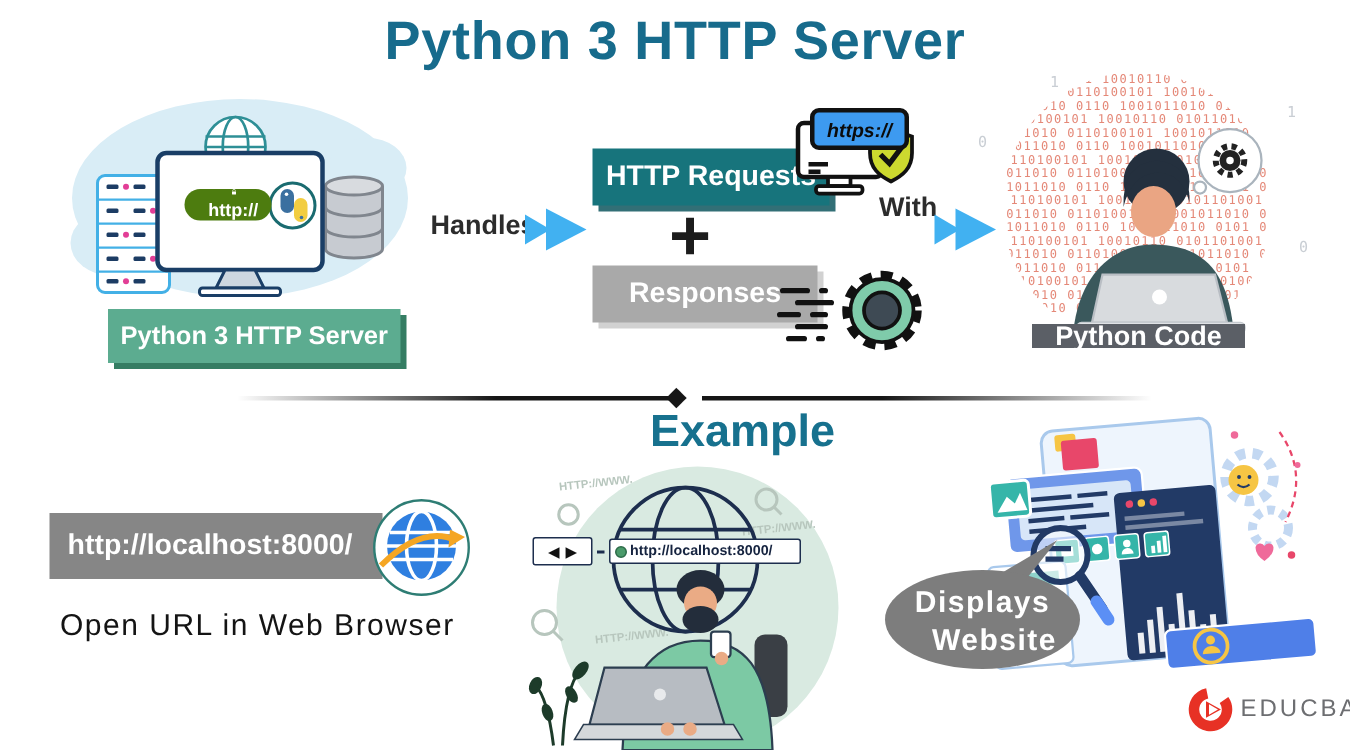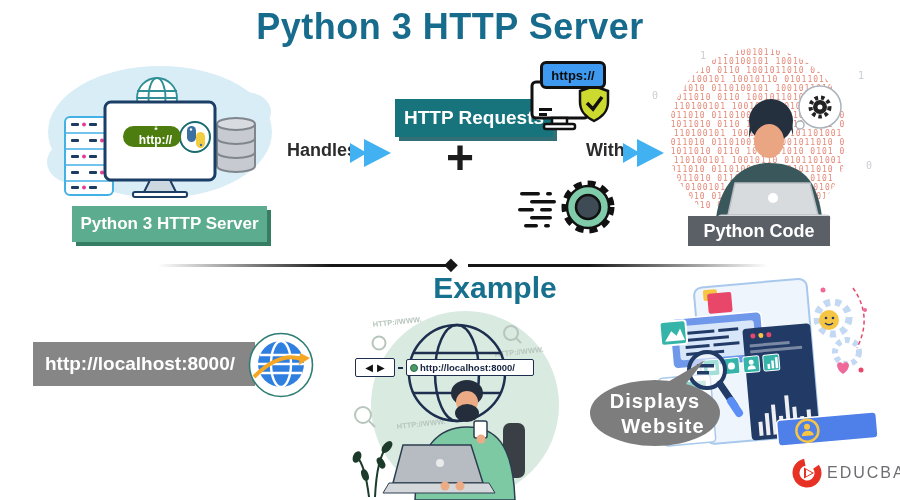--- a/index.html
+++ b/index.html
@@ -7,25 +7,25 @@
           font-family:"Liberation Sans",sans-serif;padding-left:34px;}
   .abs{position:absolute;}
   
   .page-title{left:0;top:6px;width:900px;text-align:center;font-size:36px;font-weight:bold;color:#176b8c;letter-spacing:0.5px;}
   
   .flow-word{font-size:18px;font-weight:600;color:#2c2c2c;}
   .badge{display:flex;align-items:center;justify-content:center;color:#fff;font-weight:bold;}
   .requests-box{left:395px;top:99px;width:158px;height:38px;background:#17747c;font-size:19px;box-shadow:4px 4px 0 rgba(14,86,94,.85);}
   .responses-box{left:395px;top:177px;width:150px;height:38px;background:#a9a9a9;font-size:19px;box-shadow:4px 4px 0 rgba(0,0,0,.18);}
   .server-badge{left:72px;top:206px;width:195px;height:36px;background:#5cac90;font-size:17px;box-shadow:4px 4px 0 #357d63;}
-  .code-badge{left:688px;top:216px;width:142px;height:30px;background:#5b5f66;font-size:18px;}
+  .code-badge{left:688px;top:216px;width:142px;height:16px;background:#5b5f66;font-size:18px;}
   .plus-sign{left:446px;top:130px;font-size:48px;font-weight:800;color:#1c1c1c;}
   
-  .https-badge{left:540px;top:61px;width:60px;height:22px;background:#3d9af0;border:3px solid #111;border-radius:6px;
-               display:flex;align-items:center;justify-content:center;font-size:13px;font-weight:bold;color:#0b0b0b;}
+  .https-badge{left:540px;top:72px;width:60px;height:22px;background:#3d9af0;border:3px solid #111;border-radius:6px;
+               display:flex;align-items:center;justify-content:center;font-size:13px;font-weight:bold;font-style:italic;color:#0b0b0b;}
   
   .url-pill{left:123px;top:126px;width:58px;height:21px;background:#4d7c0f;border-radius:11px;display:flex;align-items:center;gap:3px;padding-left:7px;box-sizing:border-box;flex-direction:column;}
   .url-pill span{color:#fff;font-size:12px;font-weight:bold;}
   
   .binary-circle{left:668px;top:48px;width:180px;height:180px;border-radius:50%;overflow:hidden;
                  font-family:"DejaVu Sans Mono",monospace;font-size:8px;line-height:9px;letter-spacing:1px;
                  color:#dd6752;opacity:.78;word-break:break-all;text-align:center;}
   .faint-digit{font-family:"DejaVu Sans Mono",monospace;font-size:10px;color:#c9ced4;}
   
   .divider-line{top:264px;height:3px;}
@@ -145,38 +145,39 @@
     <rect x="16" y="56" width="31" height="5" rx="2" fill="#fff" stroke="#111" stroke-width="2.5"></rect>
     <g>
       <path d="M66,18 l14,5 v11 c0,10 -6,15 -14,19 c-8,-4 -14,-9 -14,-19 v-11 z" fill="#ccd92f" stroke="#111" stroke-width="2.5"></path>
       <polyline points="59,35 65,41 74,29" fill="none" stroke="#111" stroke-width="3.5"></polyline>
     </g>
   </svg>
   <div class="abs https-badge">https://</div>
 
   <div class="abs plus-sign">+</div>
 
+  <div class="abs badge responses-box">Responses</div>
 
   <svg class="abs" style="left:516px;top:176px;" width="108" height="62" viewBox="0 0 108 62">
     <g fill="#111">
       <rect x="4" y="16" width="20" height="3.5" rx="1.7"></rect>
         <rect x="30" y="16" width="6" height="3.5" rx="1.7"></rect>
       <rect x="14" y="24" width="26" height="3.5" rx="1.7"></rect>
       <rect x="2" y="32" width="16" height="3.5" rx="1.7"></rect>
         <rect x="24" y="32" width="12" height="3.5" rx="1.7"></rect>
       <rect x="14" y="40" width="22" height="3.5" rx="1.7"></rect>
       <rect x="8" y="48" width="14" height="3.5" rx="1.7"></rect>
         <rect x="28" y="48" width="6" height="3.5" rx="1.7"></rect>
     </g>
     <circle cx="72" cy="31" r="24" fill="none" stroke="#111" stroke-width="5" stroke-dasharray="8 6"></circle>
     <circle cx="72" cy="31" r="21" fill="#7fcbaa" stroke="#111" stroke-width="2.5"></circle>
     <circle cx="72" cy="31" r="12" fill="#3e4a54" stroke="#111" stroke-width="2.5"></circle>
   </svg>
 
-  <span class="abs flow-word" style="left:586px;top:140px;text-align:right;">With</span>
+  <span class="abs flow-word" style="left:586px;top:128px;text-align:right;">With</span>
   <svg class="abs" style="left:621px;top:136px;" width="46" height="34" viewBox="0 0 46 34">
     <polygon points="2,7 19,17 2,27" fill="#41b1f1"></polygon>
     <polygon points="16,3 43,17 16,31" fill="#41b1f1"></polygon>
   </svg>
 
   <div class="abs binary-circle">
     <span>0110100101 10010110 0101101001 011010 0110100101 1001011010 01011010 0110 1001011010 0101 0110100101 10010110 0101101001 011010 0110100101 1001011010 01011010 0110 1001011010 0101 0110100101 10010110 0101101001 011010 0110100101 1001011010 01011010 0110 1001011010 0101 0110100101 10010110 0101101001 011010 0110100101 1001011010 01011010 0110 1001011010 0101 0110100101 10010110 0101101001 011010 0110100101 1001011010 01011010 0110 1001011010 0101 0110100101 10010110 0101101001 011010 0110100101 1001011010 01011010 0110 1001011010 0101 0110100101 10010110 0101101001 011010 0110100101 1001011010 01011010 0110 1001011010 0101 0110100101 10010110 0101101001 011010 0110100101 1001011010 01011010 0110 1001011010 0101 0110100101 10010110 0101101001 011010 0110100101 1001011010 01011010 0110 1001011010 0101 0110100101 10010110 0101101001 011010 0110100101 1001011010 01011010 0110 1001011010 0101 0110100101 10010110 0101101001 011010 0110100101 1001011010 01011010 0110 1001011010 0101 0110100101 10010110 0101101001 011010 0110100101 1001011010 01011010 0110 1001011010 0101 </span>
   </div>
   <span class="abs faint-digit" style="left:652px;top:90px;">0</span>
   <span class="abs faint-digit" style="left:858px;top:70px;">1</span>
@@ -219,20 +220,21 @@
   <svg class="abs" style="left:248px;top:332px;" width="66" height="66" viewBox="0 0 66 66">
     <circle cx="33" cy="33" r="31.5" fill="#fff" stroke="#2e7d74" stroke-width="1.6"></circle>
     <circle cx="33" cy="32" r="23" fill="#2f7fe0"></circle>
     <ellipse cx="33" cy="32" rx="10" ry="23" fill="none" stroke="#fff" stroke-width="2.4"></ellipse>
     <line x1="12" y1="23" x2="54" y2="23" stroke="#fff" stroke-width="2.4"></line>
     <line x1="10" y1="32" x2="56" y2="32" stroke="#fff" stroke-width="2.4"></line>
     <line x1="12" y1="41" x2="54" y2="41" stroke="#fff" stroke-width="2.4"></line>
     <path d="M6,45 Q33,18 56,28" fill="none" stroke="#f5a623" stroke-width="4"></path>
     <polygon points="52,21 62,26 51,33" fill="#f5a623"></polygon>
   </svg>
+  <div class="abs caption">Open URL in Web Browser</div>
 
   <svg class="abs" style="left:345px;top:305px;" width="235" height="195" viewBox="0 0 235 195">
     <circle cx="120" cy="100" r="94" fill="#d9eae1"></circle>
     <g fill="#b7c6bd" font-size="7.5" font-weight="bold">
       <text x="28" y="22" transform="rotate(-6 28 22)">HTTP://WWW.</text>
       <text x="150" y="52" transform="rotate(-6 150 52)">HTTP://WWW.</text>
       <text x="52" y="124" transform="rotate(-6 52 124)">HTTP://WWW.</text>
     </g>
     <g stroke="#b7c6bd" stroke-width="2" fill="none">
       <circle cx="18" cy="110" r="8"></circle>

